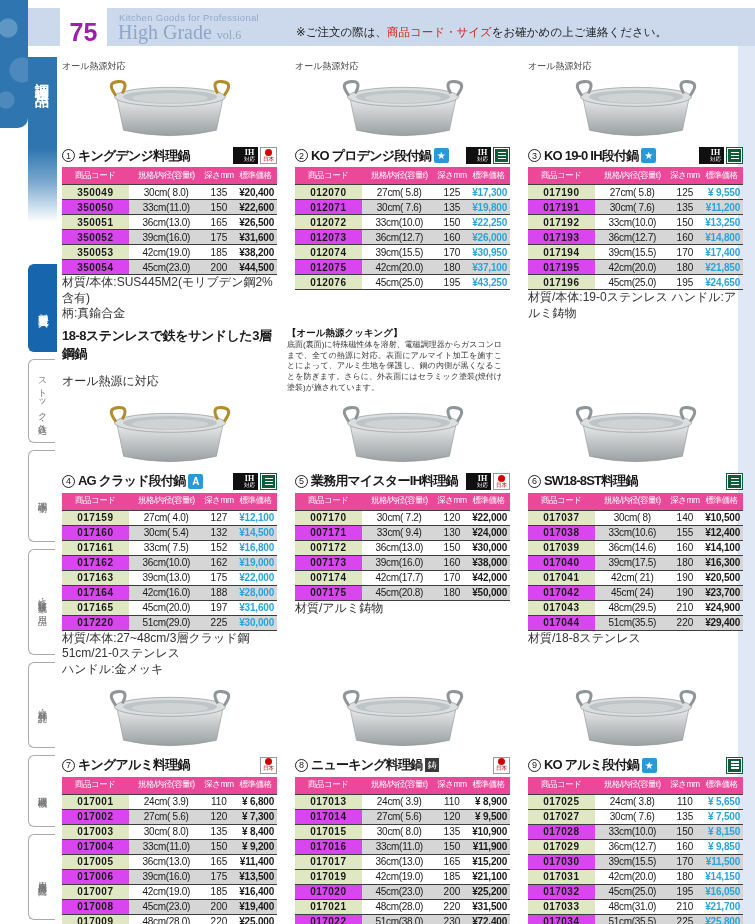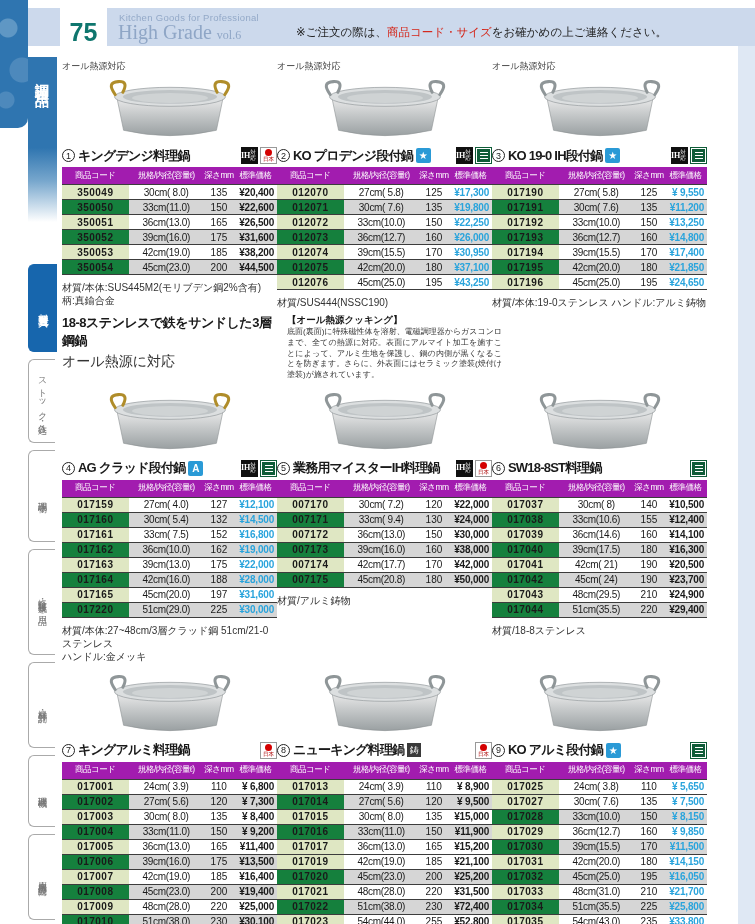--- a/index.html
+++ b/index.html
@@ -7,21 +7,21 @@
        font-family:"Liberation Sans","DejaVu Sans",sans-serif;color:#1a1a1a;}
   
   .deco-corner{position:absolute;left:0;top:0;width:28px;height:128px;background:#2f75b0;
     border-radius:0 0 10px 0;
     background-image:radial-gradient(circle at 8px 28px,#5f97c4 0 9px,transparent 10px),
                      radial-gradient(circle at 22px 70px,#4d89bc 0 12px,transparent 13px),
                      radial-gradient(circle at 6px 100px,#4d89bc 0 8px,transparent 9px);}
   .header-band{position:absolute;left:28px;top:8px;width:727px;height:38px;background:#ccd9ec;}
   .page-box{position:absolute;left:60px;top:8px;width:47px;height:49px;background:#fff;
     display:flex;align-items:center;justify-content:center;}
-  .page-num{color:#0f766e;font-size:25px;font-weight:bold;}
+  .page-num{color:#a21caf;font-size:25px;font-weight:bold;}
   .series{position:absolute;left:119px;top:12px;color:#93a9c8;font-size:9.5px;letter-spacing:.3px;}
   .hg-title{position:absolute;left:118px;top:21px;color:#8fa6c6;font-size:20px;
     font-family:"Liberation Serif","DejaVu Serif",serif;}
   .hg-vol{font-size:12px;}
   .notice{position:absolute;left:296px;top:25px;font-size:11.5px;font-weight:normal;color:#222;}
   .notice .em{color:#d42417;}
   .right-strip{position:absolute;right:0;top:46px;width:17px;height:878px;background:#dfe8f4;}
   
   .sidebar{position:absolute;left:28px;top:57px;width:29px;}
   .cat-bar{width:29px;height:165px;background:linear-gradient(#2f75b0 0 55%,rgba(95,151,196,.85) 75%,rgba(255,255,255,0));
@@ -29,66 +29,66 @@
   .vtext{writing-mode:vertical-rl;text-orientation:upright;letter-spacing:4px;}
   .cat-bar .vtext{color:#fff;font-size:14px;font-weight:bold;}
   .side-tabs{margin-top:42px;display:flex;flex-direction:column;gap:7px;}
   .side-tab{width:27px;border:1px solid #aaa;border-right:none;border-radius:6px 0 0 6px;
     background:#fff;display:flex;align-items:center;justify-content:center;box-sizing:border-box;}
   .side-tab .vtext{font-size:9px;color:#777;letter-spacing:1px;}
   .side-tab.active{background:#1766ad;border-color:#1766ad;width:29px;}
   .side-tab.active .vtext{color:#fff;font-weight:bold;font-size:10px;}
   
   .content{position:absolute;left:62px;top:60px;width:675px;}
-  .prod-row{display:grid;grid-template-columns:215px 215px 215px;column-gap:0;align-items:start;}
+  .prod-row{display:grid;grid-template-columns:215px 215px 215px;column-gap:18px;align-items:start;}
   .mid{display:grid;grid-template-columns:215px 215px 215px;column-gap:10px;margin:5px 0 4px;}
   .sand-head{font-size:13px;font-weight:bold;letter-spacing:-0.5px;}
-  .sand-sub{font-size:14px;margin-top:3px;color:#333;}
+  .sand-sub{font-size:12px;margin-top:10px;color:#333;}
   .cook-title{font-size:9.5px;font-weight:bold;}
   .cook-body{font-size:8px;line-height:1.35;color:#333;text-align:justify;}
   
   .card{width:215px;}
   .card-note{font-size:9px;color:#444;height:12px;}
   .img-box{height:72px;display:flex;align-items:flex-end;justify-content:center;}
   .pot{width:168px;height:70px;}
   .title-row{display:flex;align-items:center;gap:3px;height:21px;margin:1px 0 1px;}
   .pnum{min-width:13px;height:13px;border:1.2px solid #222;border-radius:50%;font-size:9px;
     display:inline-flex;align-items:center;justify-content:center;box-sizing:border-box;}
   .pname{font-size:13px;font-weight:bold;letter-spacing:-0.8px;white-space:nowrap;}
   .corner{margin-left:auto;display:flex;gap:2px;align-items:center;}
-  .badge-ih{width:17px;height:17px;background:#101010;color:#fff;display:flex;flex-direction:row;
-    align-items:center;justify-content:center;line-height:1;flex:none;}
+  .badge-ih{width:17px;height:17px;background:#101010;color:#fff;display:flex;flex-direction:column;
+    align-items:center;justify-content:center;line-height:1;flex:none;padding-left:8px;}
   .badge-ih .t{font-size:8px;font-weight:bold;font-family:"Liberation Serif",serif;}
   .badge-ih .b{font-size:5.5px;}
   .badge-japan{width:17px;height:17px;background:#fff;border:1px solid #999;box-sizing:border-box;
     display:flex;flex-direction:column;align-items:center;justify-content:center;gap:1px;flex:none;}
   .badge-japan .dot{width:7px;height:7px;border-radius:50%;background:#d40000;}
   .badge-japan .lbl{font-size:5.5px;color:#a00;line-height:1;}
   .badge-green{width:17px;height:17px;background:#0f5c38;box-shadow:inset 0 0 0 1px #fff;
     border:1.5px solid #0f5c38;box-sizing:border-box;display:flex;flex-direction:column;
     align-items:center;justify-content:center;gap:1.5px;flex:none;}
   .badge-green i{display:block;width:8px;height:1.5px;background:#fff;}
   .badge-sq{width:15px;height:15px;border-radius:2px;background:#2a9ad6;color:#fff;font-size:10px;
     display:inline-flex;align-items:center;justify-content:center;font-weight:bold;flex:none;}
   .badge-cast{width:14px;height:14px;background:#3a3a3a;color:#fff;font-size:9px;
     display:inline-flex;align-items:center;justify-content:center;flex:none;}
   
   .ptable{width:100%;border-collapse:collapse;table-layout:fixed;}
-  .ptable th{background:#a21caf;color:#fff;font-weight:normal;font-size:8.5px;padding:2.5px 0;
+  .ptable th{background:#ec4899;color:#fff;font-weight:normal;font-size:8.5px;padding:2.5px 0;
     letter-spacing:-0.5px;white-space:nowrap;overflow:hidden;}
   .ptable td{font-size:10px;padding:1.5px 2px;border-top:1px solid #3c3c3c;text-align:center;
     white-space:nowrap;overflow:hidden;}
   .ptable tr:last-child td{border-bottom:1.5px solid #3c3c3c;}
   .c-code{background:#dfe7c3;font-weight:bold;font-size:10.5px;letter-spacing:.5px;}
   tr.even td{background:#d6d6d6;}
-  tr.even td.c-code{background:#15803d;text-align:center;}
+  tr.even td.c-code{background:#d946ef;text-align:center;}
   .c-spec{letter-spacing:-0.3px;}
   .c-price{text-align:right !important;font-weight:bold;padding-right:3px !important;letter-spacing:-0.2px;}
   .card.blue .c-price{color:#2aa4dc;}
-  .material{font-size:10px;color:#333;white-space:pre-line;line-height:1.3;padding-top:6px;}
+  .material{font-size:12px;color:#333;white-space:pre-line;line-height:1.3;padding-top:0;}
 </style>
 </head>
 <body>
 
 <svg width="0" height="0" style="position:absolute" aria-hidden="true">
   <defs>
     <linearGradient id="potGrad" x1="0" y1="0" x2="0" y2="1">
       <stop offset="0" stop-color="#ececec"></stop>
       <stop offset="0.45" stop-color="#c6c9ca"></stop>
       <stop offset="1" stop-color="#9aa0a2"></stop>
@@ -295,21 +295,20 @@
               <td class="c-price">¥37,100</td>
             </tr>
             <tr class="odd">
               <td class="c-code">012076</td>
               <td class="c-spec">45cm(25.0)</td>
               <td class="c-depth">195</td>
               <td class="c-price">¥43,250</td>
             </tr>
           </tbody>
         </table>
-        <div class="material">材質/SUS444(NSSC190)</div>
       </div>
       <div class="card blue">
         <div class="card-note">オール熱源対応</div>
         <div class="img-box">
           <svg class="pot" viewBox="0 0 200 92">
             <path d="M30 30 L170 30 L161 74 Q100 88 39 74 Z" fill="url(#potGrad)" stroke="#8d9194" stroke-width="0.8"></path>
             <ellipse cx="100" cy="30" rx="73" ry="12.5" fill="#dcdfe0" stroke="#9aa0a2" stroke-width="1"></ellipse>
             <ellipse cx="100" cy="30" rx="62" ry="9" fill="#bfc4c6"></ellipse>
             <ellipse cx="100" cy="31.5" rx="50" ry="6.5" fill="#cfd3d4"></ellipse>
             <path d="M28 27 q-12 -16 4 -17 q14 -1 6 14" fill="none" stroke="#8f9698" stroke-width="4" stroke-linecap="round"></path>
@@ -793,21 +792,21 @@
             <tr class="even">
               <td class="c-code">017014</td>
               <td class="c-spec">27cm( 5.6)</td>
               <td class="c-depth">120</td>
               <td class="c-price">¥ 9,500</td>
             </tr>
             <tr class="odd">
               <td class="c-code">017015</td>
               <td class="c-spec">30cm( 8.0)</td>
               <td class="c-depth">135</td>
-              <td class="c-price">¥15,000</td>
+              <td class="c-price">¥10,900</td>
             </tr>
             <tr class="even">
               <td class="c-code">017016</td>
               <td class="c-spec">33cm(11.0)</td>
               <td class="c-depth">150</td>
               <td class="c-price">¥11,900</td>
             </tr>
             <tr class="odd">
               <td class="c-code">017017</td>
               <td class="c-spec">36cm(13.0)</td>

